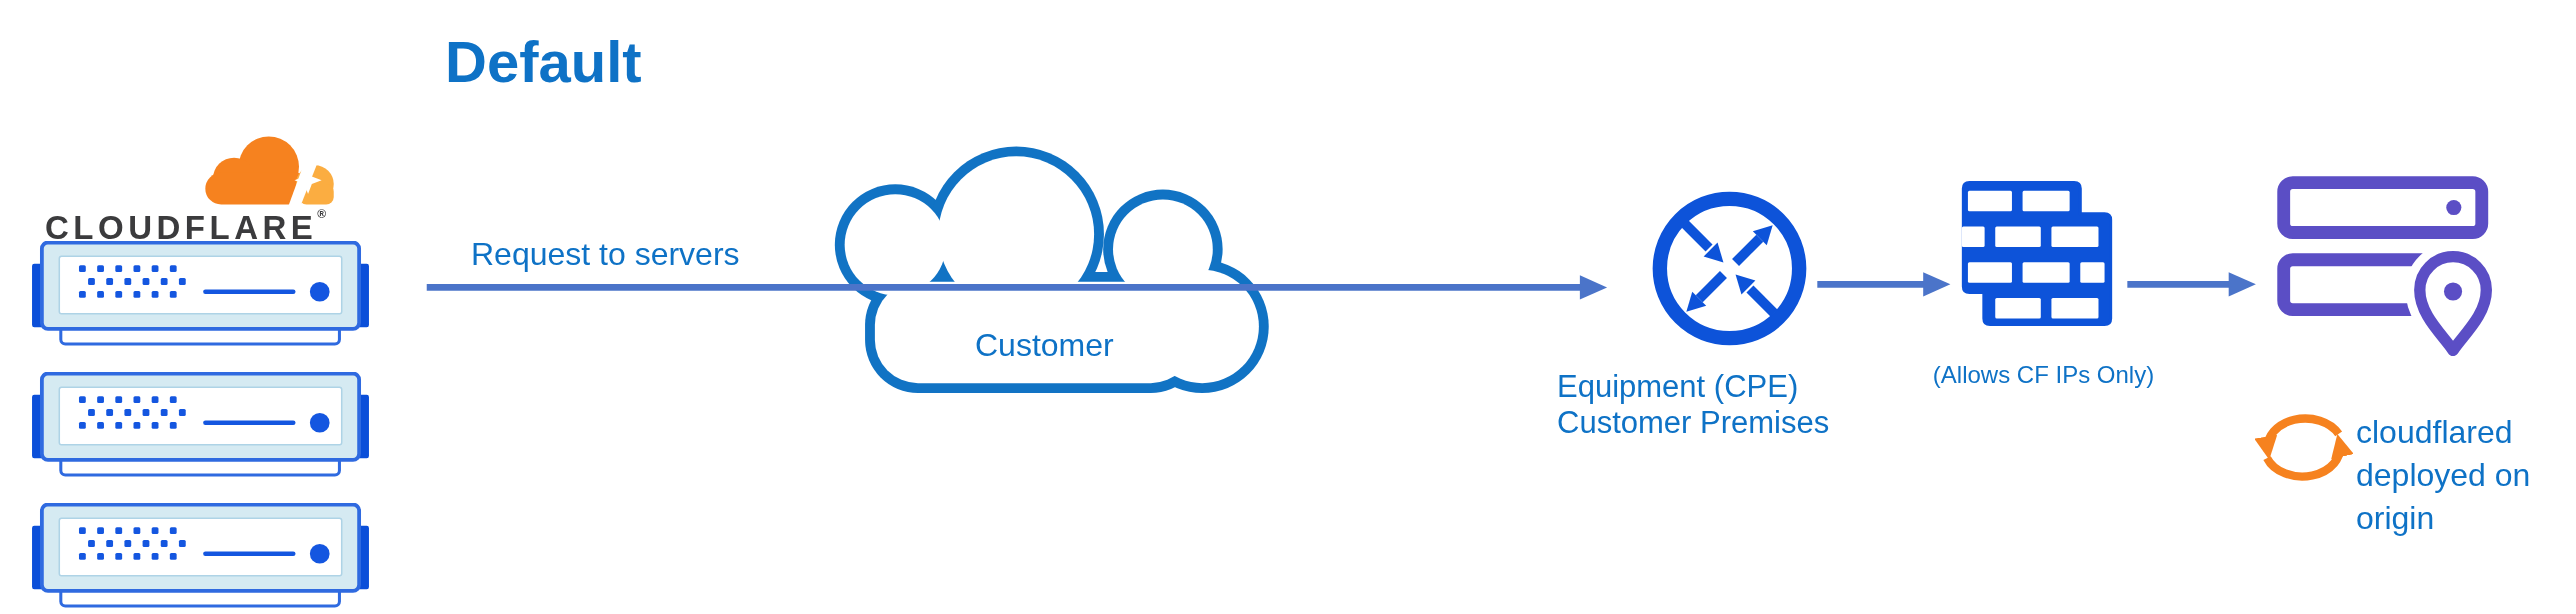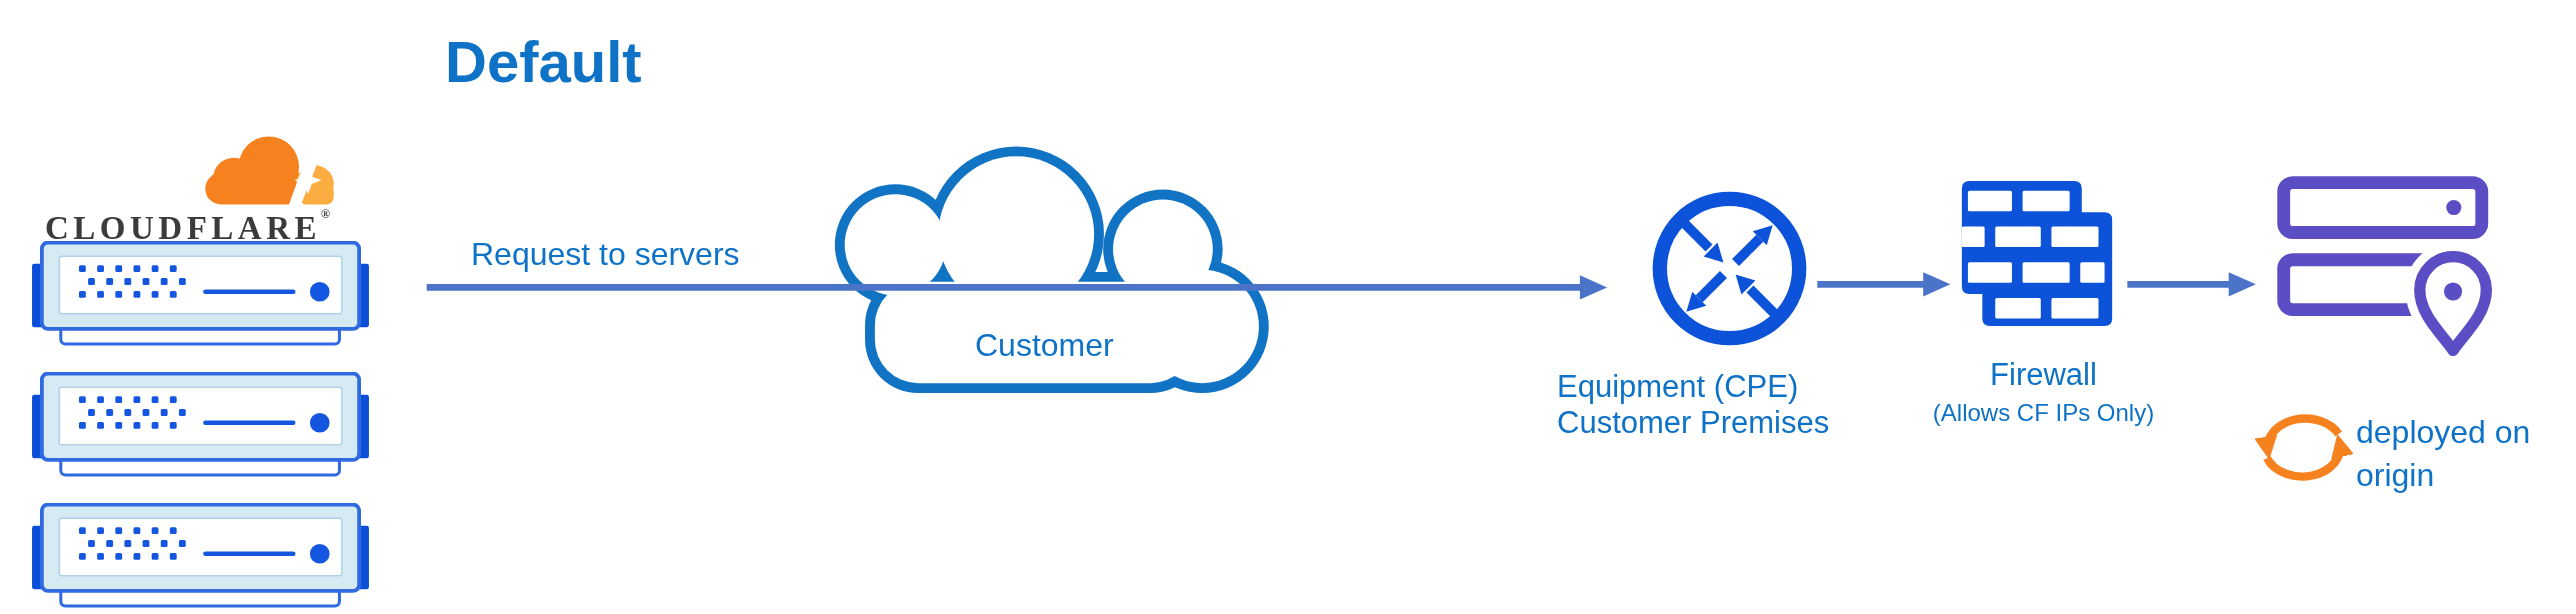--- a/index.html
+++ b/index.html
@@ -1,21 +1,21 @@
 <!DOCTYPE html>
 <html style="--label-blue: #0E72C6; --cloud-blue: #1173C4; --icon-blue: #0D53D9; --connector: #4B74C9; --purple: #5B4EC5; --orange: #F6821F; --orange-light: #FBAD41; --server-fill: #D5EAF2; --server-stroke: #2F6AE0; --server-dark: #0B4FD9; --detail-blue: #1456E0; --wordmark: #3B3B3D;font-size:12px"><head>
 <meta charset="utf-8">
 <style>
   html,body{margin:0;padding:0;background:#fff;}
   .canvas{position:relative;width:2576px;height:614px;background:#fff;
           font-family:"Liberation Sans",sans-serif;overflow:hidden;margin-top:25px;}
   .abs{position:absolute;}
   .lbl{color:var(--label-blue);font-size:32px;line-height:36px;white-space:nowrap;}
   .title{color:var(--label-blue);font-size:58px;font-weight:600;}
-  .wordmark{color:var(--wordmark);font-size:33px;font-weight:800;letter-spacing:4.5px;font-family:Liberation Serif, serif;}
+  .wordmark{color:var(--wordmark);font-size:33px;font-weight:800;letter-spacing:4.5px;}
   .reg{font-size:12px;vertical-align:21px;letter-spacing:0;}
   .center{text-align:center;}
   svg{display:block;}
   
   .cloud-blue{fill:var(--cloud-blue);}
   .cloud-white{fill:#fff;}
   .conn{stroke:var(--connector);stroke-width:9;fill:none;}
   .conn-head{fill:var(--connector);}
   .cpe-ring{stroke:var(--icon-blue);stroke-width:19;fill:none;}
   .cpe-a{stroke:var(--icon-blue);stroke-width:13;fill:none;}
@@ -242,24 +242,24 @@
 
 
   <div class="abs lbl" style="left:975px;top:302px;">Customer</div>
 
   <div class="abs" style="left:1557px;top:344px;">
     <div class="lbl" style="line-height:36px;font-size:31px;">Equipment (CPE)</div>
     <div class="lbl" style="line-height:36px;font-size:31px;">Customer Premises</div>
   </div>
 
   <div class="abs center" style="left:1862px;top:331px;width:363px;">
-    <div class="lbl" style="line-height:38px;font-size:31px;">Firewall</div>
     <div class="lbl" style="line-height:38px;font-size:24px;">(Allows CF IPs Only)</div>
   </div>
 
 
   <div class="abs" style="left:2356px;top:386px;">
+    <div class="lbl" style="line-height:43px;">cloudflared</div>
     <div class="lbl" style="line-height:43px;">deployed on</div>
     <div class="lbl" style="line-height:43px;">origin</div>
   </div>
 
 </div>
 
 
 </body></html>

